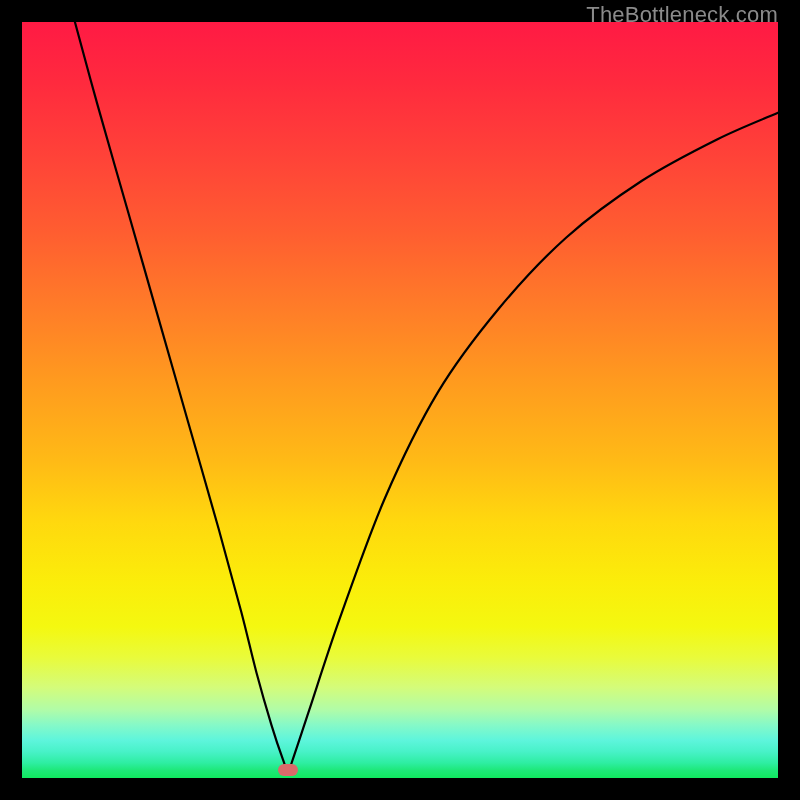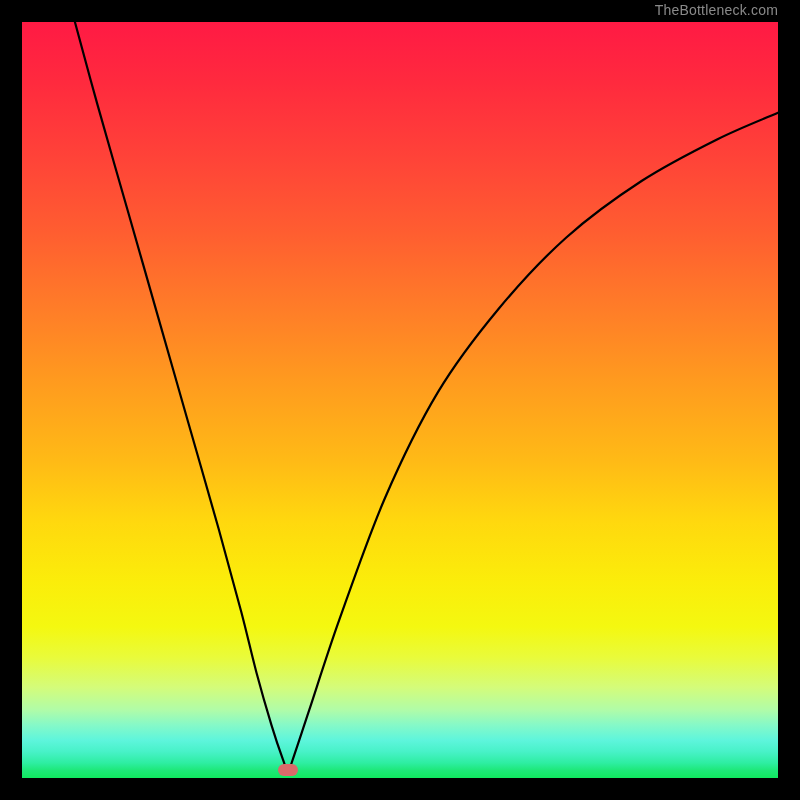--- a/index.html
+++ b/index.html
@@ -39,21 +39,21 @@
       #48f2c8 96.5%,
       #2eeea2 98%,
       #1de878 99%,
       #10e85f 100%);
   }
   .watermark {
     position: absolute;
     top: 2px;
     right: 22px;
     color: #8a8a8a;
-    font-size: 14px;
+    font-size: 22px;
     font-weight: 400;
     letter-spacing: 0.2px;
   }
   svg.curve {
     position: absolute;
     top: 22px;
     left: 22px;
     width: 756px;
     height: 756px;
     overflow: visible;

